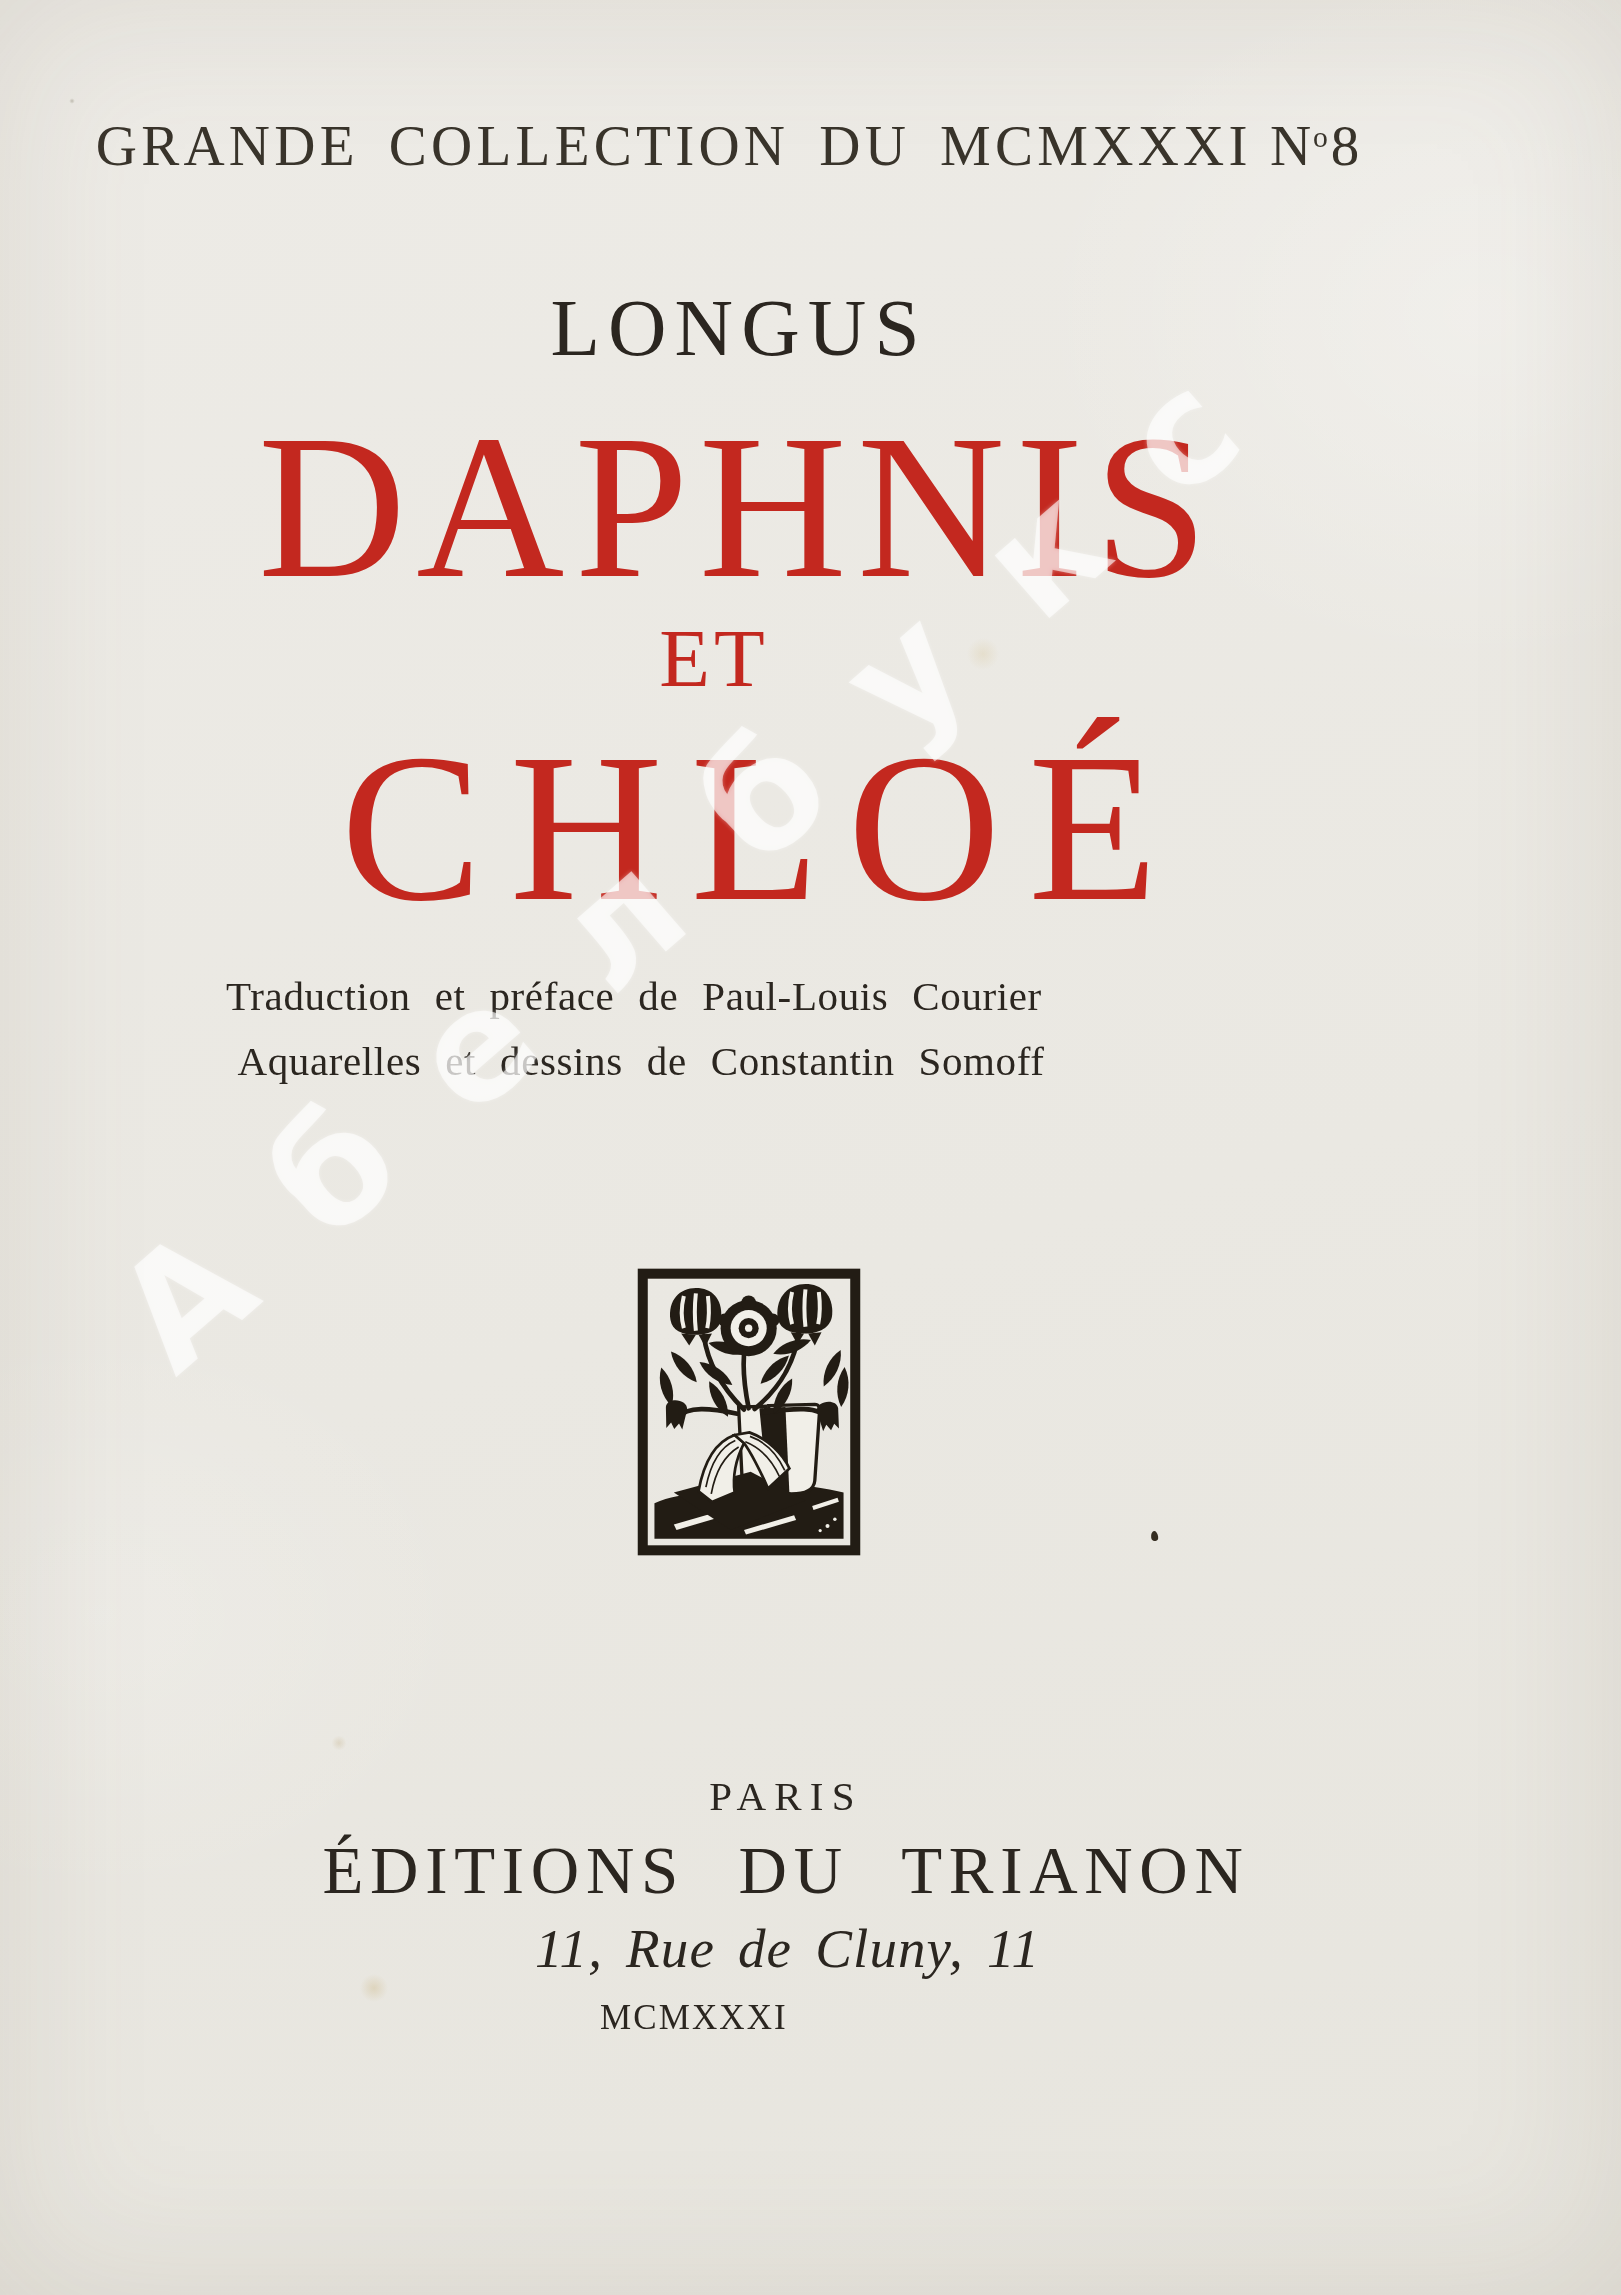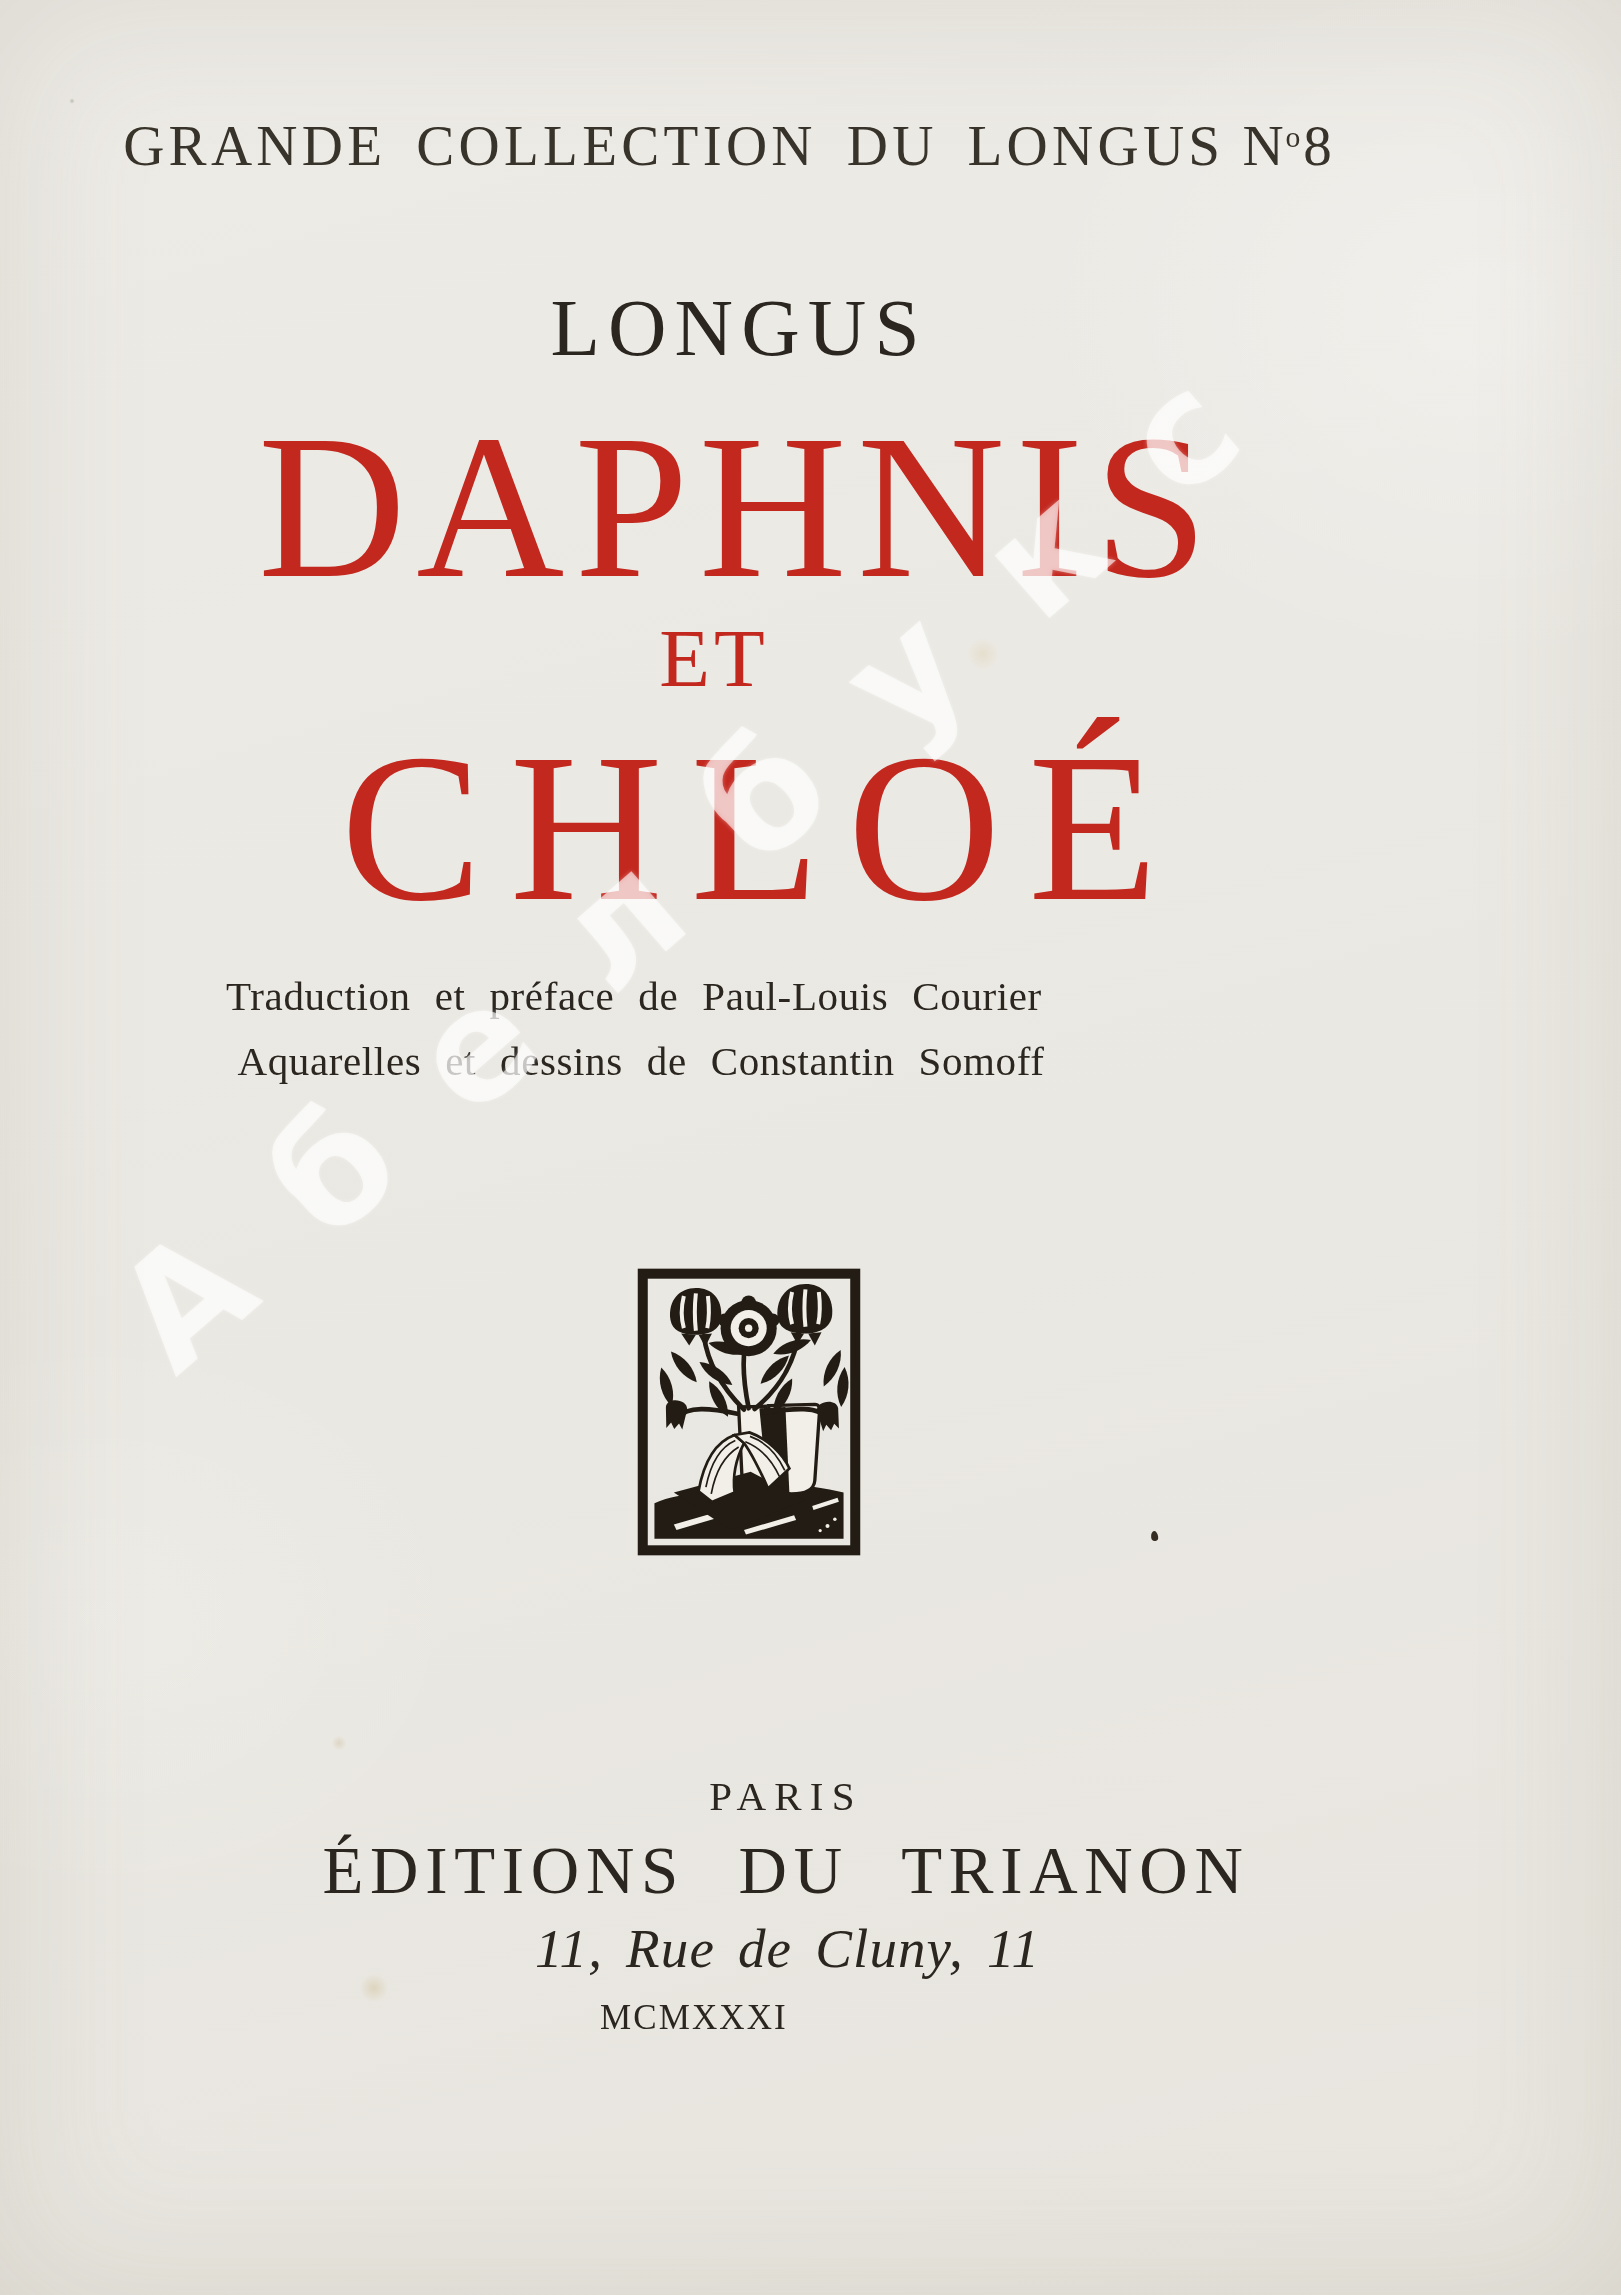--- a/index.html
+++ b/index.html
@@ -59,21 +59,21 @@
     background:#352d21;border-radius:52% 48% 46% 54% / 62% 60% 40% 38%;
     transform:rotate(-8deg);
   }
 </style>
 </head>
 <body>
 
 <div class="page">
 
   <div class="line series">
-    <span>GRANDE COLLECTION DU LONGUS</span><span class="sn"><span>N</span><span class="sno">o</span><span>8</span></span>
+    <span>GRANDE COLLECTION DU MCMXXXI</span><span class="sn"><span>N</span><span class="sno">o</span><span>8</span></span>
   </div>
 
   <div class="line author">LONGUS</div>
 
   <h1 class="line t1 t-red">DAPHNIS</h1>
   <div class="line t2 t-red">ET</div>
   <h1 class="line t3 t-red">CHLOÉ</h1>
 
   <div class="line credit1">Traduction et préface de Paul-Louis Courier</div>
   <div class="line credit2">Aquarelles et dessins de Constantin Somoff</div>

